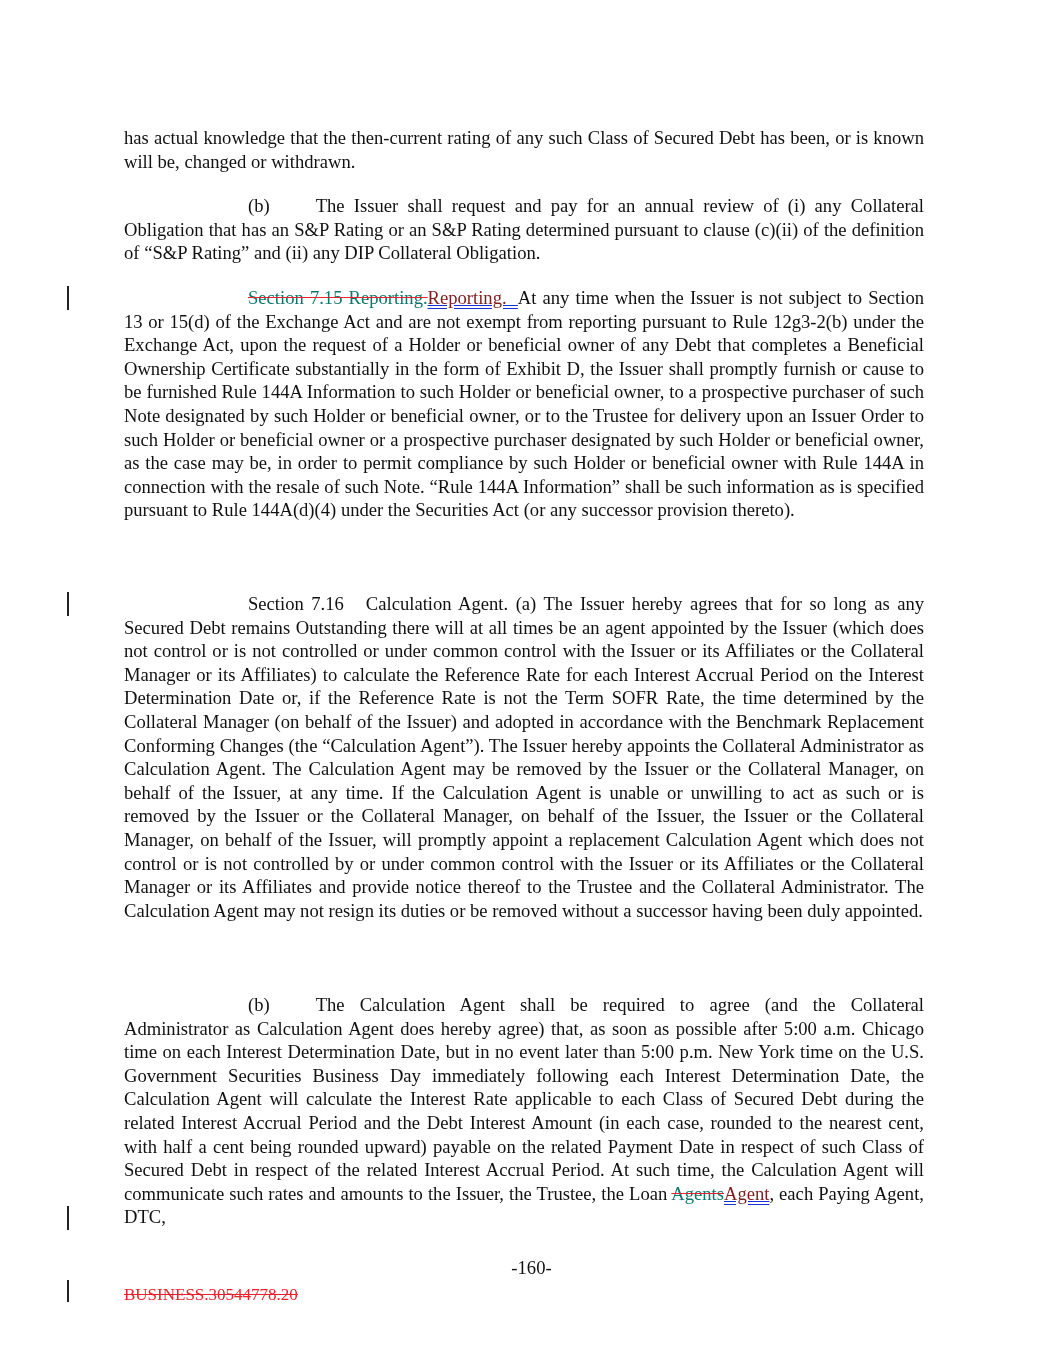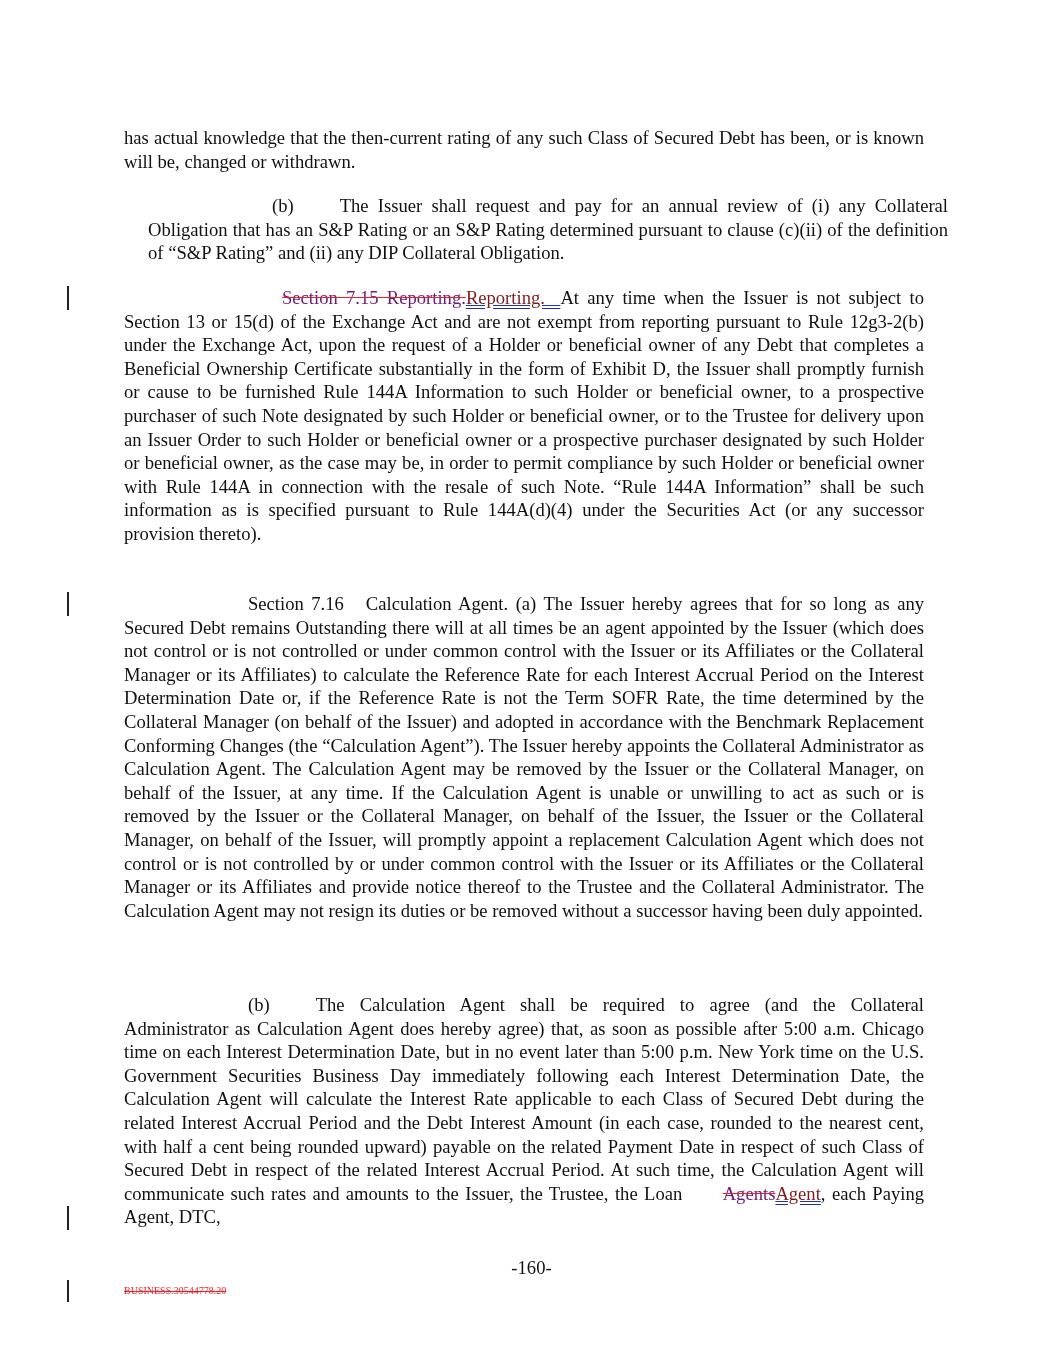--- a/index.html
+++ b/index.html
@@ -9,43 +9,43 @@
     background: #ffffff;
     font-family: "Liberation Serif", serif;
     font-size: 18.6px; color: #111111;
   }
   .para {
     position: absolute; left: 124px; width: 800px;
     line-height: 23.6px; text-align: justify; margin: 0;
   }
   .para .indent { display: inline-block; width: 124px; }
   .tab { display: inline-block; width: 46px; }
-  .del { color: #701a75; text-decoration: line-through; text-decoration-color: #e8232b; margin-left: 34px; }
+  .del { color: #0f766e; text-decoration: line-through; text-decoration-color: #e8232b; }
   .ins { color: #7f1d1d; text-decoration: underline double; text-decoration-color: #1a2ed6; }
   .ul { }
   .changebar {
     position: absolute; left: 67px; width: 2px; background: #222222;
   }
   .pagenum {
     position: absolute; left: 4px; width: 1055px; top: 1257px;
     text-align: center; font-size: 18.6px;
   }
   .docid {
-    position: absolute; left: 124px; top: 1285px; font-size: 10px;
+    position: absolute; left: 124px; top: 1285px; font-size: 17px;
     color: #e8232b; text-decoration: line-through;
   }
 </style>
 </head>
 <body>
 
 <div class="page">
 
   <p class="para" style="top:126px;">has actual knowledge that the then-current rating of any such Class of Secured Debt has been, or is known will be, changed or withdrawn.</p>
 
-  <p class="para" style="top:194px;margin-left:24px;"><span class="indent"></span><span>(b)</span><span class="tab"></span><span>The Issuer shall request and pay for an annual review of (i) any Collateral Obligation that has an S&amp;P Rating or an S&amp;P Rating determined pursuant to clause (c)(ii) of the definition of “S&amp;P Rating” and (ii) any DIP Collateral Obligation.</span></p>
+  <p class="para" style="top:194px;"><span class="indent"></span><span>(b)</span><span class="tab"></span><span>The Issuer shall request and pay for an annual review of (i) any Collateral Obligation that has an S&amp;P Rating or an S&amp;P Rating determined pursuant to clause (c)(ii) of the definition of “S&amp;P Rating” and (ii) any DIP Collateral Obligation.</span></p>
 
   <div class="changebar" style="top:286px;height:24px;"></div>
   <p class="para" style="top:286px;"><span class="indent"></span><span class="del">Section 7.15 Reporting.</span><span class="ins" style="white-space:pre;">Reporting.  </span><span>At any time when the Issuer is not subject to Section 13 or 15(d) of the Exchange Act and are not exempt from reporting pursuant to Rule 12g3-2(b) under the Exchange Act, upon the request of a Holder or beneficial owner of any Debt that completes a Beneficial Ownership Certificate substantially in the form of </span><span class="ul">Exhibit D</span><span>, the Issuer shall promptly furnish or cause to be furnished Rule 144A Information to such Holder or beneficial owner, to a prospective purchaser of such Note designated by such Holder or beneficial owner, or to the Trustee for delivery upon an Issuer Order to such Holder or beneficial owner or a prospective purchaser designated by such Holder or beneficial owner, as the case may be, in order to permit compliance by such Holder or beneficial owner with Rule 144A in connection with the resale of such Note.  “Rule 144A Information” shall be such information as is specified pursuant to Rule 144A(d)(4) under the Securities Act (or any successor provision thereto).</span></p>
 
   <div class="changebar" style="top:592px;height:24px;"></div>
   <p class="para" style="top:592px;"><span class="indent"></span><span>Section 7.16</span><span style="display:inline-block;width:22px;"></span><span class="ul">Calculation Agent</span><span>.  (a) The Issuer hereby agrees that for so long as any Secured Debt remains Outstanding there will at all times be an agent appointed by the Issuer (which does not control or is not controlled or under common control with the Issuer or its Affiliates or the Collateral Manager or its Affiliates) to calculate the Reference Rate for each Interest Accrual Period on the Interest Determination Date or, if the Reference Rate is not the Term SOFR Rate, the time determined by the Collateral Manager (on behalf of the Issuer) and adopted in accordance with the Benchmark Replacement Conforming Changes (the “Calculation Agent”).  The Issuer hereby appoints the Collateral Administrator as Calculation Agent.  The Calculation Agent may be removed by the Issuer or the Collateral Manager, on behalf of the Issuer, at any time.  If the Calculation Agent is unable or unwilling to act as such or is removed by the Issuer or the Collateral Manager, on behalf of the Issuer, the Issuer or the Collateral Manager, on behalf of the Issuer, will promptly appoint a replacement Calculation Agent which does not control or is not controlled by or under common control with the Issuer or its Affiliates or the Collateral Manager or its Affiliates and provide notice thereof to the Trustee and the Collateral Administrator.  The Calculation Agent may not resign its duties or be removed without a successor having been duly appointed.</span></p>
 
   <p class="para" style="top:993px;"><span class="indent"></span><span>(b)</span><span class="tab"></span><span>The Calculation Agent shall be required to agree (and the Collateral Administrator as Calculation Agent does hereby agree) that, as soon as possible after 5:00 a.m. Chicago time on each Interest Determination Date, but in no event later than 5:00 p.m. New York time on the U.S. Government Securities Business Day immediately following each Interest Determination Date, the Calculation Agent will calculate the Interest Rate applicable to each Class of Secured Debt during the related Interest Accrual Period and the Debt Interest Amount (in each case, rounded to the nearest cent, with half a cent being rounded upward) payable on the related Payment Date in respect of such Class of Secured Debt in respect of the related Interest Accrual Period.  At such time, the Calculation Agent will communicate such rates and amounts to the Issuer, the Trustee, the Loan </span><span class="del">Agents</span><span class="ins">Agent</span><span>, each Paying Agent, DTC,</span></p>
 
   <div class="changebar" style="top:1206px;height:24px;"></div>

